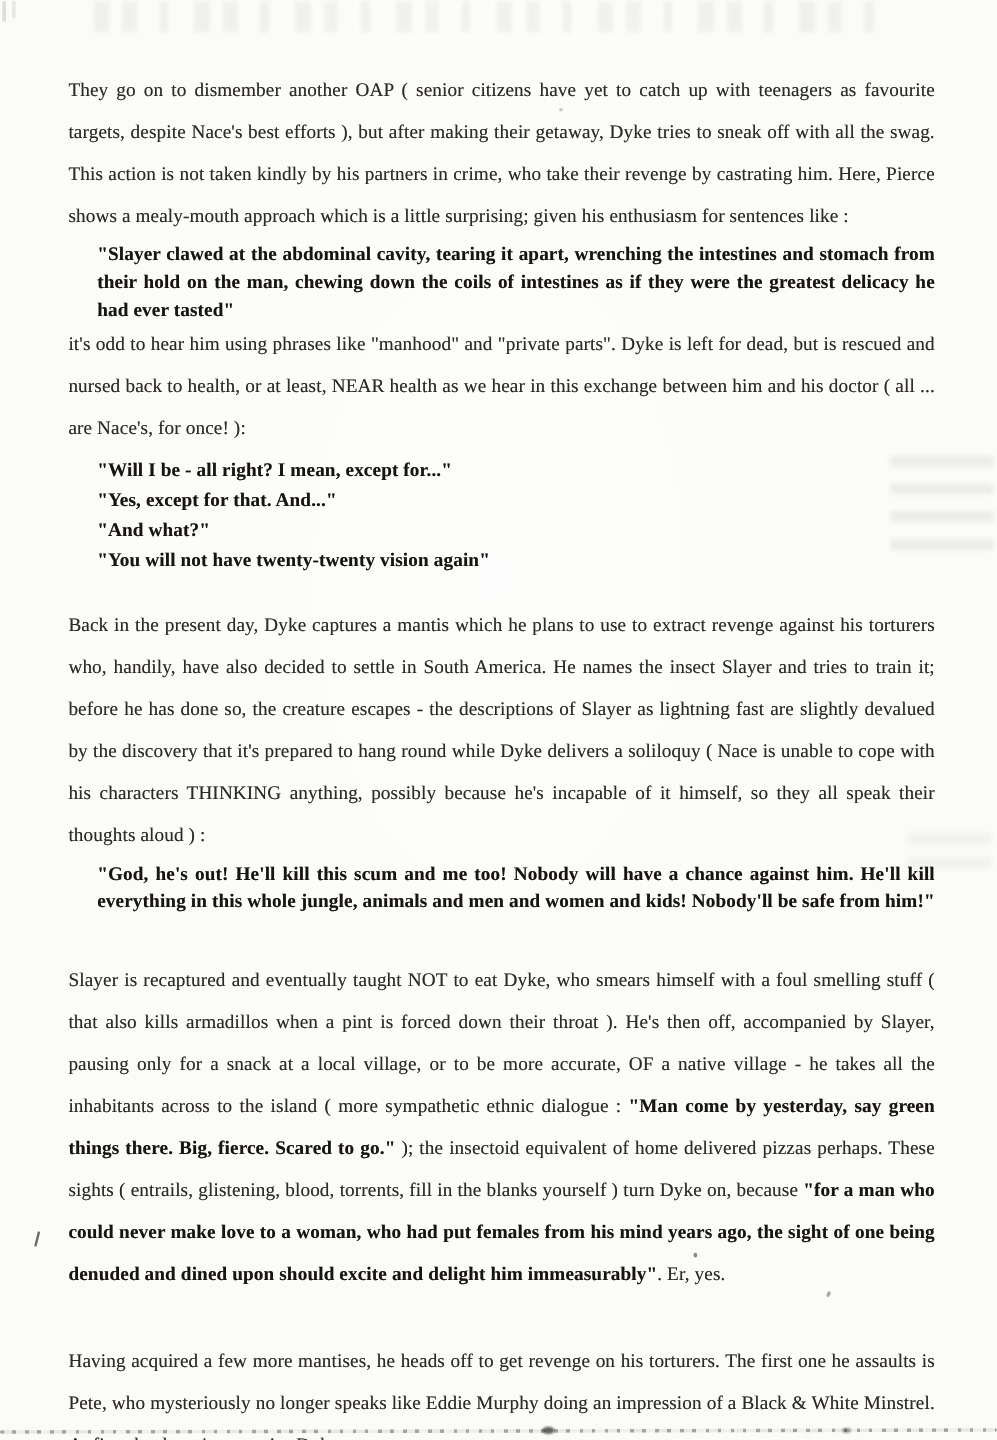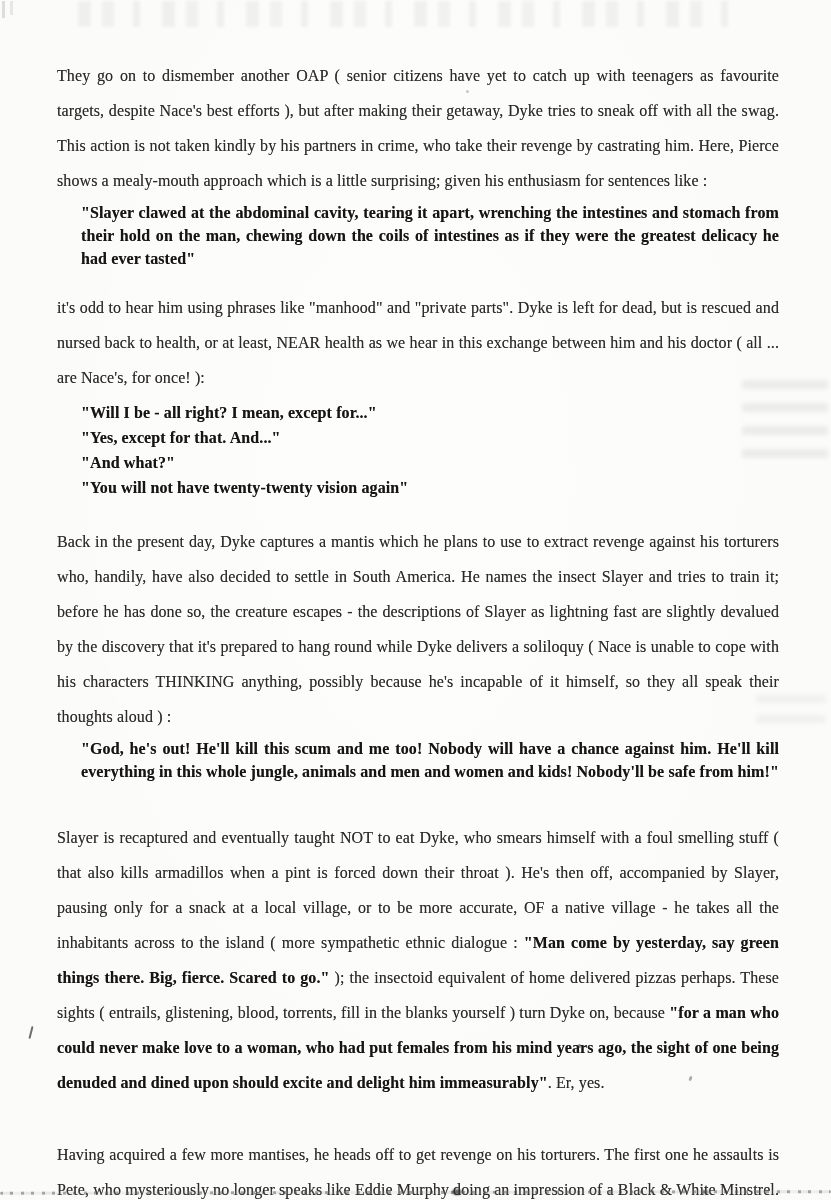--- a/index.html
+++ b/index.html
@@ -24,21 +24,21 @@
     margin: 0;
     font-size: 16px;
     line-height: 35px;
     text-align: justify;
     text-shadow: 0 0 0.35px rgba(45,43,40,.55);
   }
   .block.quote-open { margin-left: 24px; line-height: 26px; }
   .block.paragraph { margin-top: 24px; }
   .block.paragraph-lg { margin-top: 37px; }
   .block.quote { margin-left: 24px; margin-top: 3px; line-height: 23px; }
-  .block.follow { margin-top: 20px; }
+  .block.follow { margin-top: 0; }
   .block.dialogue {
     margin-left: 24px; margin-top: 5px;
     text-align: left; font-weight: bold; color: #171513;
     line-height: 25px;
   }
   .dline { min-height: 25px; }
   .b { font-weight: bold; color: #171513; }
   .n { font-weight: normal; color: #2d2b28; }
 
   

